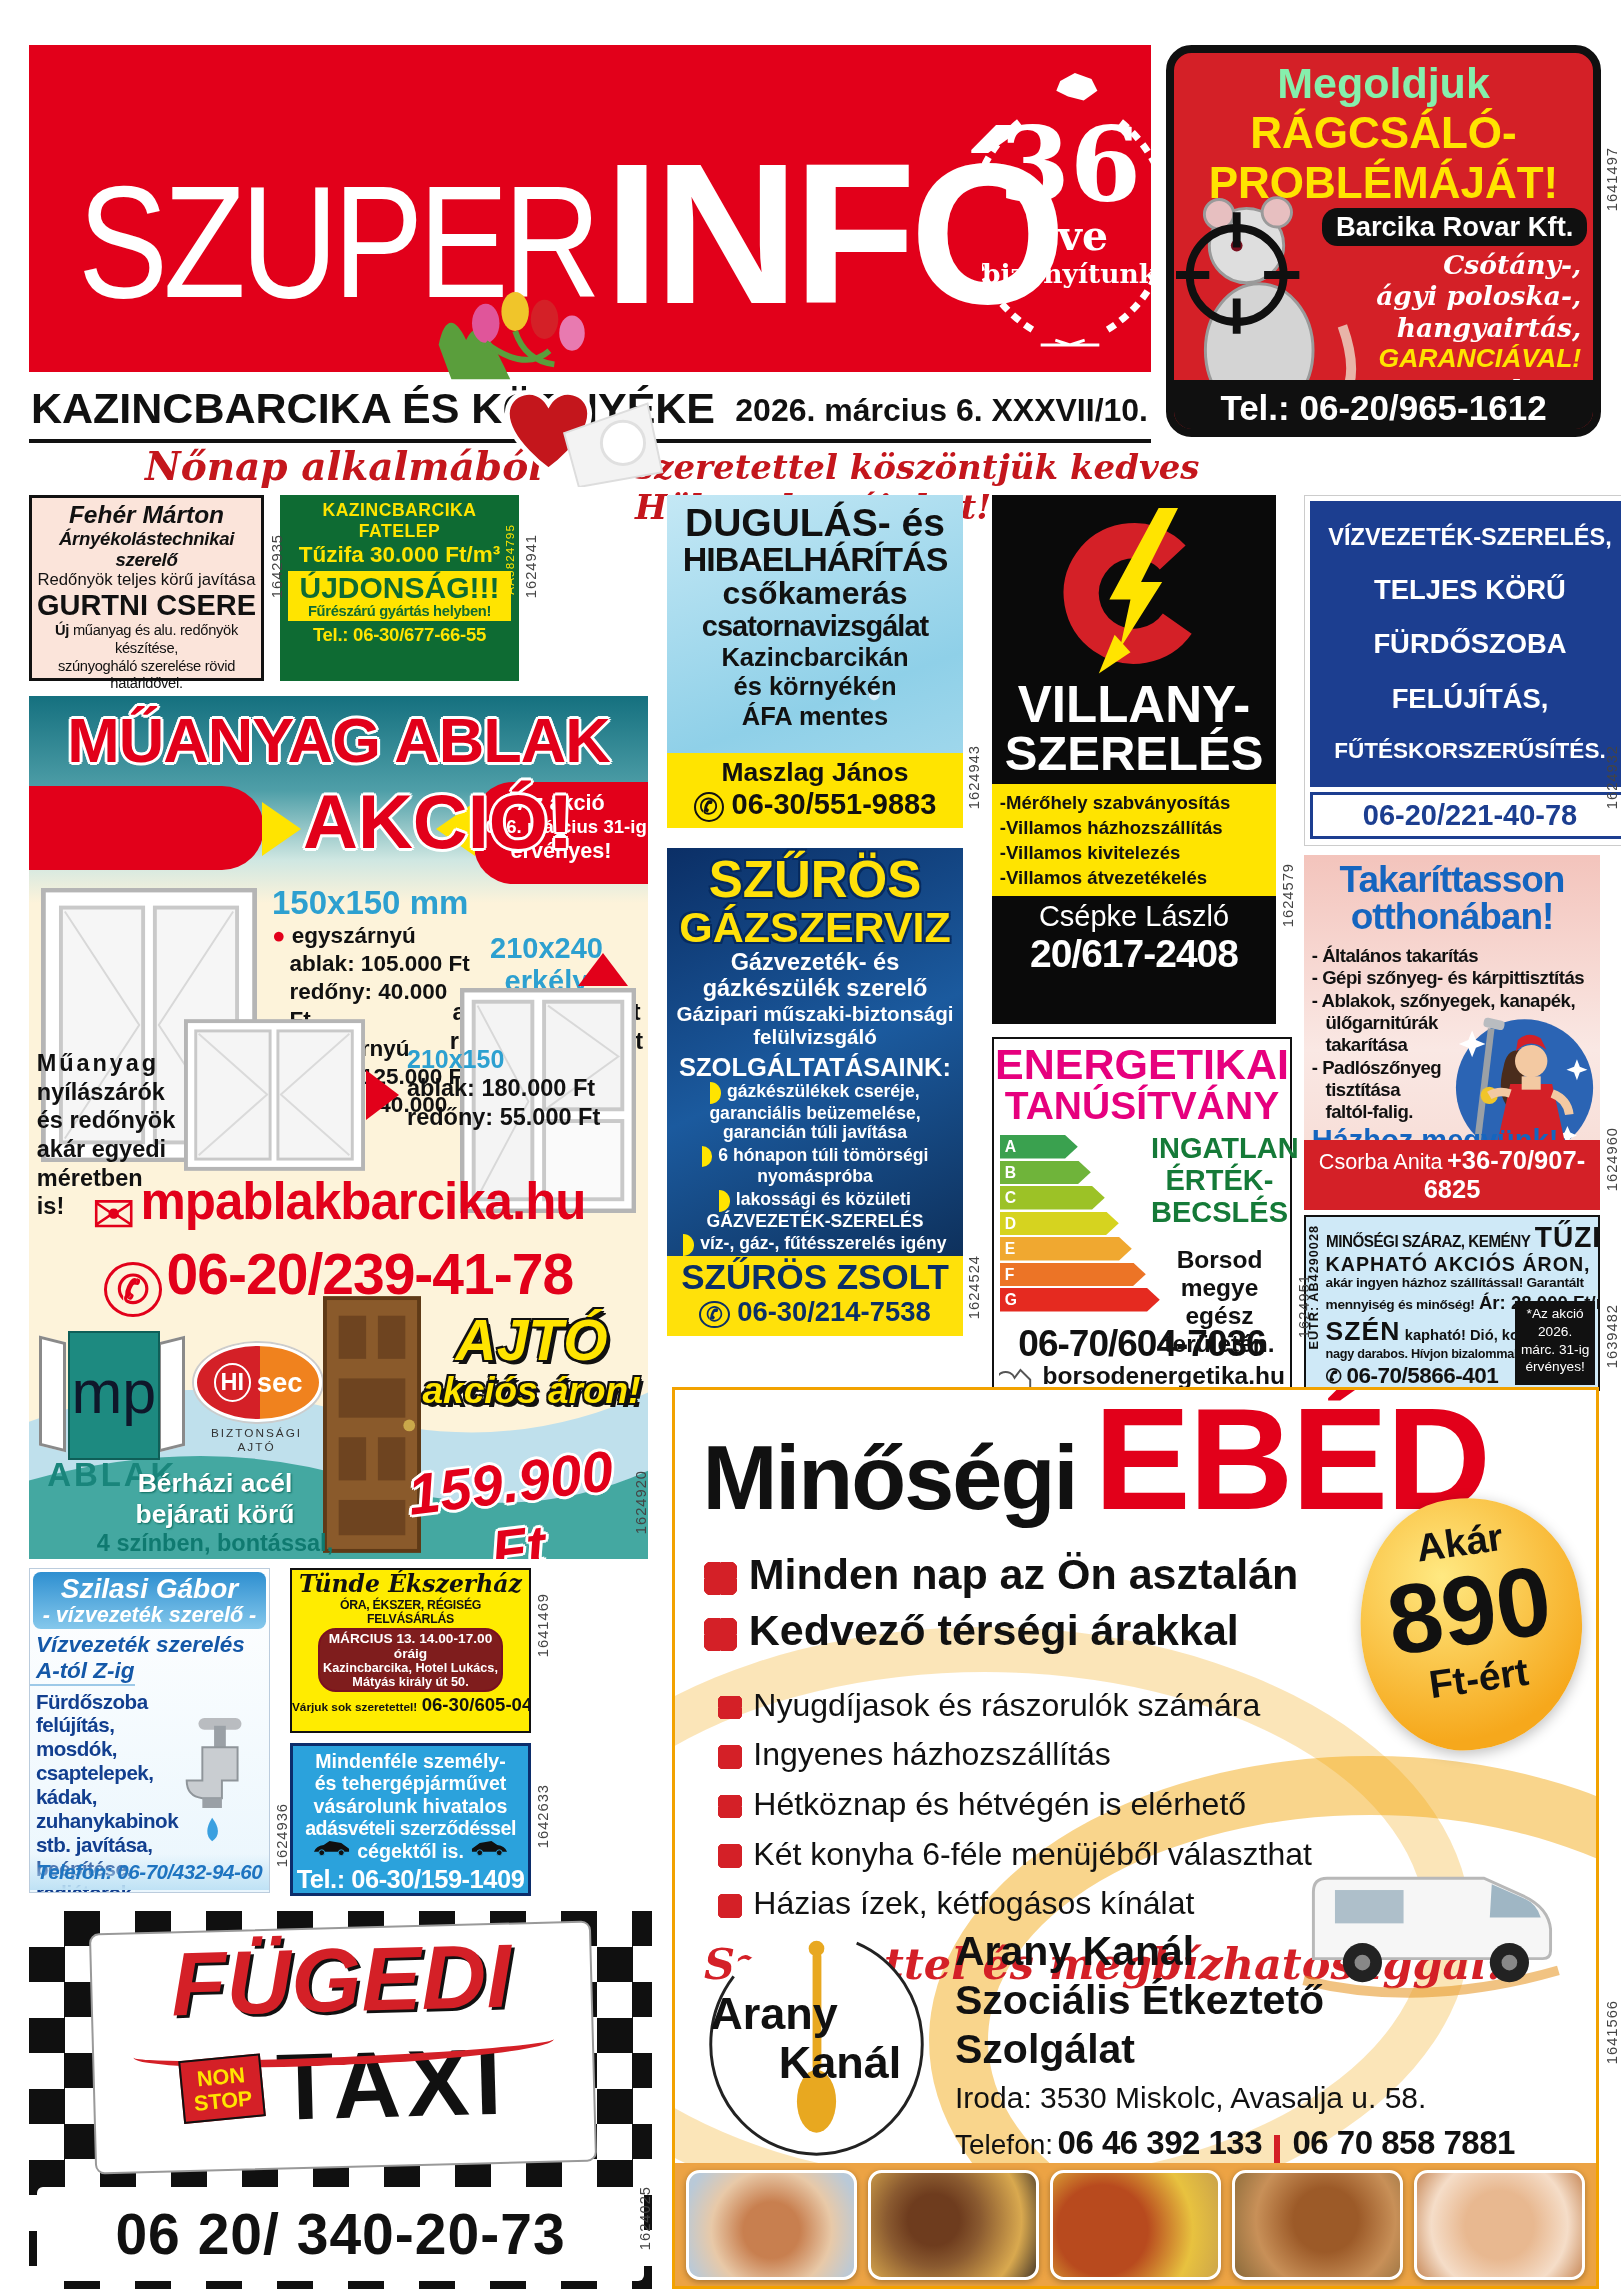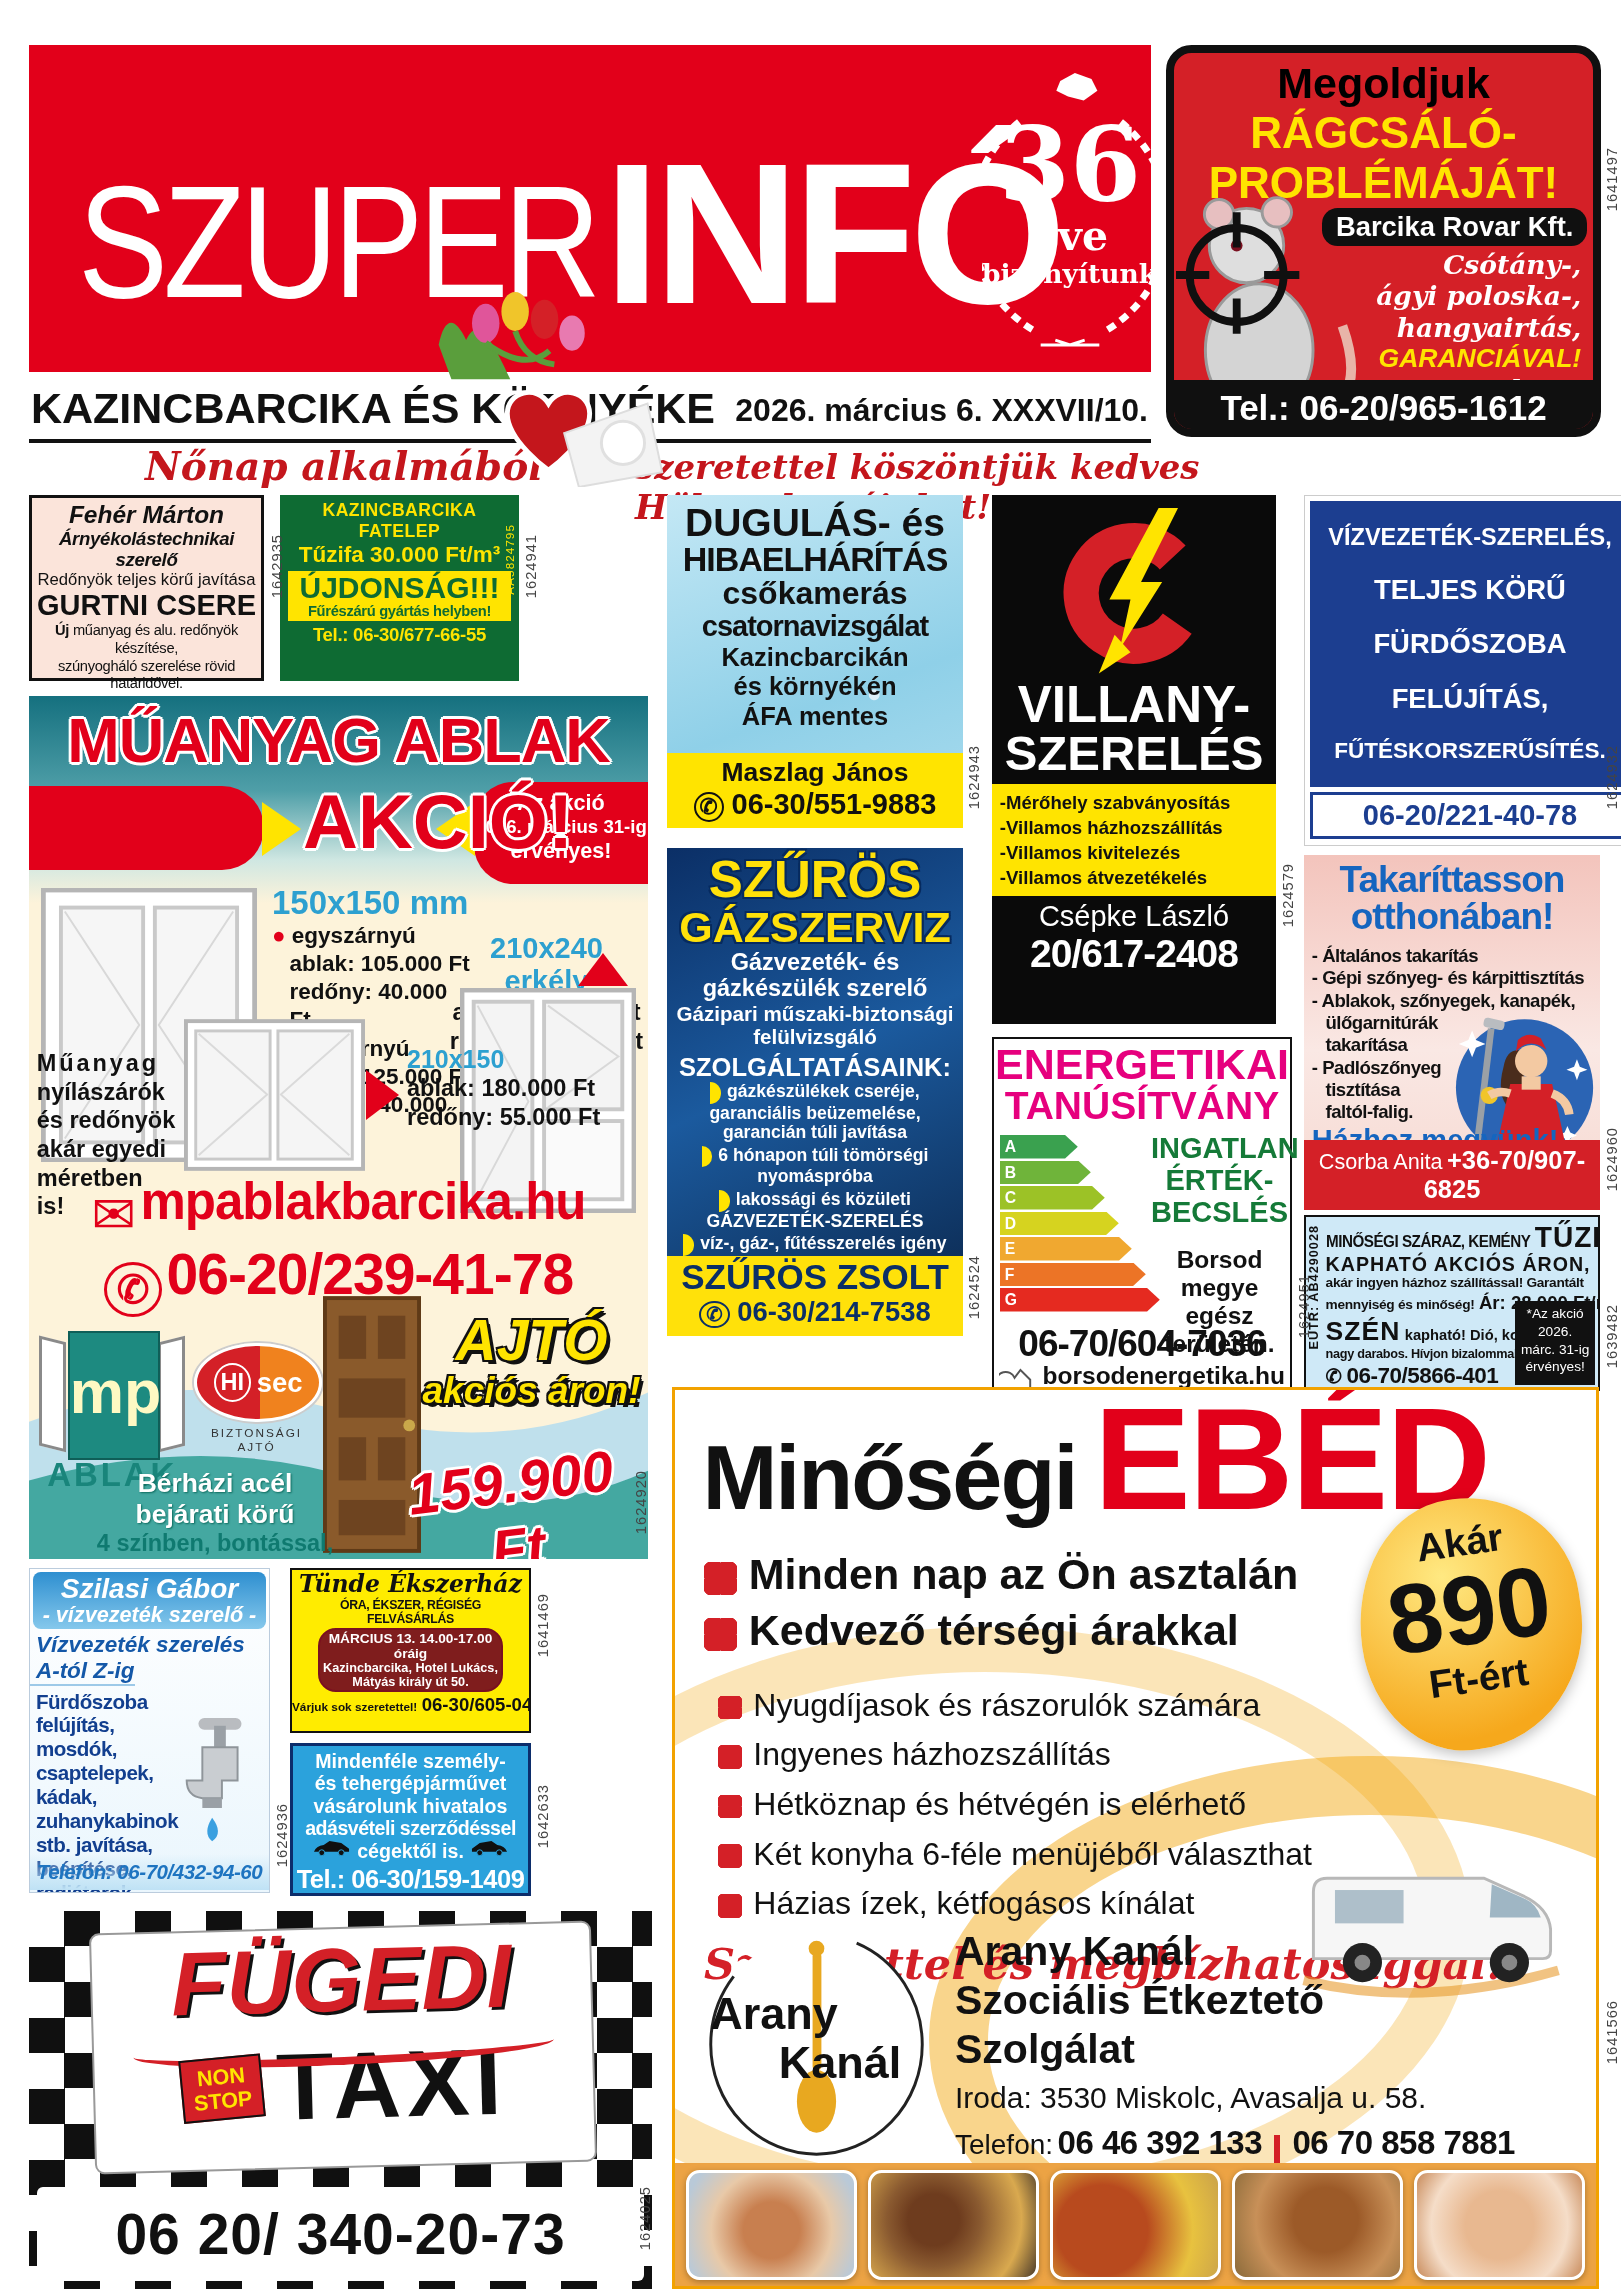--- a/index.html
+++ b/index.html
@@ -71,21 +71,21 @@
     <svg class="abs" style="left:2px;top:116px;" width="186" height="255" viewBox="0 0 190 260">
       <path d="M150,250 q45 -20 20 -90" stroke="#e8b4a8" stroke-width="10" fill="none"></path>
       <ellipse cx="85" cy="185" rx="55" ry="68" fill="#d4d4d4" stroke="#9a9a9a" stroke-width="3"></ellipse>
       <circle cx="72" cy="78" r="38" fill="#dedede" stroke="#9a9a9a" stroke-width="3"></circle>
       <circle cx="44" cy="46" r="15" fill="#e7bfc0" stroke="#9a9a9a" stroke-width="3"></circle>
       <circle cx="103" cy="44" r="15" fill="#e7bfc0" stroke="#9a9a9a" stroke-width="3"></circle>
       <circle cx="62" cy="78" r="6" fill="#7a1020"></circle>
       <circle cx="62" cy="108" r="48" fill="none" stroke="#101010" stroke-width="8"></circle>
       <path d="M62,44 v36 M62,132 v36 M-2,108 h36 M90,108 h36" stroke="#101010" stroke-width="8"></path>
     </svg>
-    <div class="c b" style="color:#000000;font-size:43px;margin-top:5.9px;">Megoldjuk</div>
+    <div class="c b" style="color:#86efac;font-size:43px;margin-top:5.9px;">Megoldjuk</div>
     <div class="c b" style="color:#ffe400;font-size:44px;">RÁGCSÁLÓ-</div>
     <div class="c b" style="color:#ffe400;font-size:44px;">PROBLÉMÁJÁT!</div>
     <div class="abs b" style="right:5.9px;top:155px;background:#101010;color:#fff;font-size:27.4px;padding:2.9px 13.7px;border-radius:15.7px;">Barcika Rovar Kft.</div>
     <div class="abs serif i b" style="right:11.8px;top:196px;text-align:right;color:#fff;font-size:26.5px;line-height:1.18;">
       <div>Csótány-,</div>
       <div>ágyi poloska-,</div>
       <div>hangyairtás,</div>
       <div style="color:#ffe400;font-family:'Liberation Sans',sans-serif;">GARANCIÁVAL!</div>
       <div>HACCP rendszer</div>
     </div>
@@ -246,21 +246,21 @@
 
     <svg class="abs" style="left:0;bottom:0;" width="619" height="245" viewBox="0 0 632 250">
       <path d="M0,110 q160,-60 320,-10 t312,-20 V250 H0 Z" fill="#bfe0ec"></path>
       <path d="M0,170 q180,-50 340,0 t292,-10 V250 H0 Z" fill="#2e9e94" opacity="0.85"></path>
     </svg>
 
     <div class="abs" style="left:9.8px;top:635px;width:147px;text-align:center;">
       <div style="position:relative;height:125px;">
         <div class="abs" style="left:0;top:7.8px;width:27.4px;height:110px;background:#fff;border:3.9px solid #8a8a8a;transform:skewY(14deg);box-sizing:border-box;"></div>
         <div class="abs" style="right:0;top:7.8px;width:27.4px;height:110px;background:#fff;border:3.9px solid #8a8a8a;transform:skewY(-14deg);box-sizing:border-box;"></div>
-        <div class="abs" style="left:29px;top:0;width:88px;height:125px;background:#1d8a80;border:2.9px solid #0f5f58;color:#fef9c3;font-weight:bold;font-size:61px;line-height:118px;">mp</div>
+        <div class="abs" style="left:29px;top:0;width:88px;height:125px;background:#1d8a80;border:2.9px solid #0f5f58;color:#0f172a;font-weight:normal;font-size:61px;line-height:118px;">mp</div>
       </div>
       <div class="b" style="color:#19857b;font-size:33px;letter-spacing:2.9px;">ABLAK</div>
     </div>
 
     <div class="abs c" style="left:165px;top:647px;width:125px;">
       <div style="width:122px;height:73px;border-radius:50%;background:linear-gradient(90deg,#d42027 52%,#f0821e 52%);border:3.9px solid #fff;box-shadow:0 0 0 2px #ccc;display:flex;align-items:center;justify-content:center;gap:5.9px;">
         <span class="b" style="color:#fff;font-size:23.5px;border:2px solid #fff;border-radius:50%;padding:3.9px 4.9px;">HI</span>
         <span class="b" style="color:#fff;font-size:27.4px;">sec</span>
       </div>
       <div style="font-size:11.8px;letter-spacing:2px;color:#333;margin-top:3.9px;">BIZTONSÁGI AJTÓ</div>

